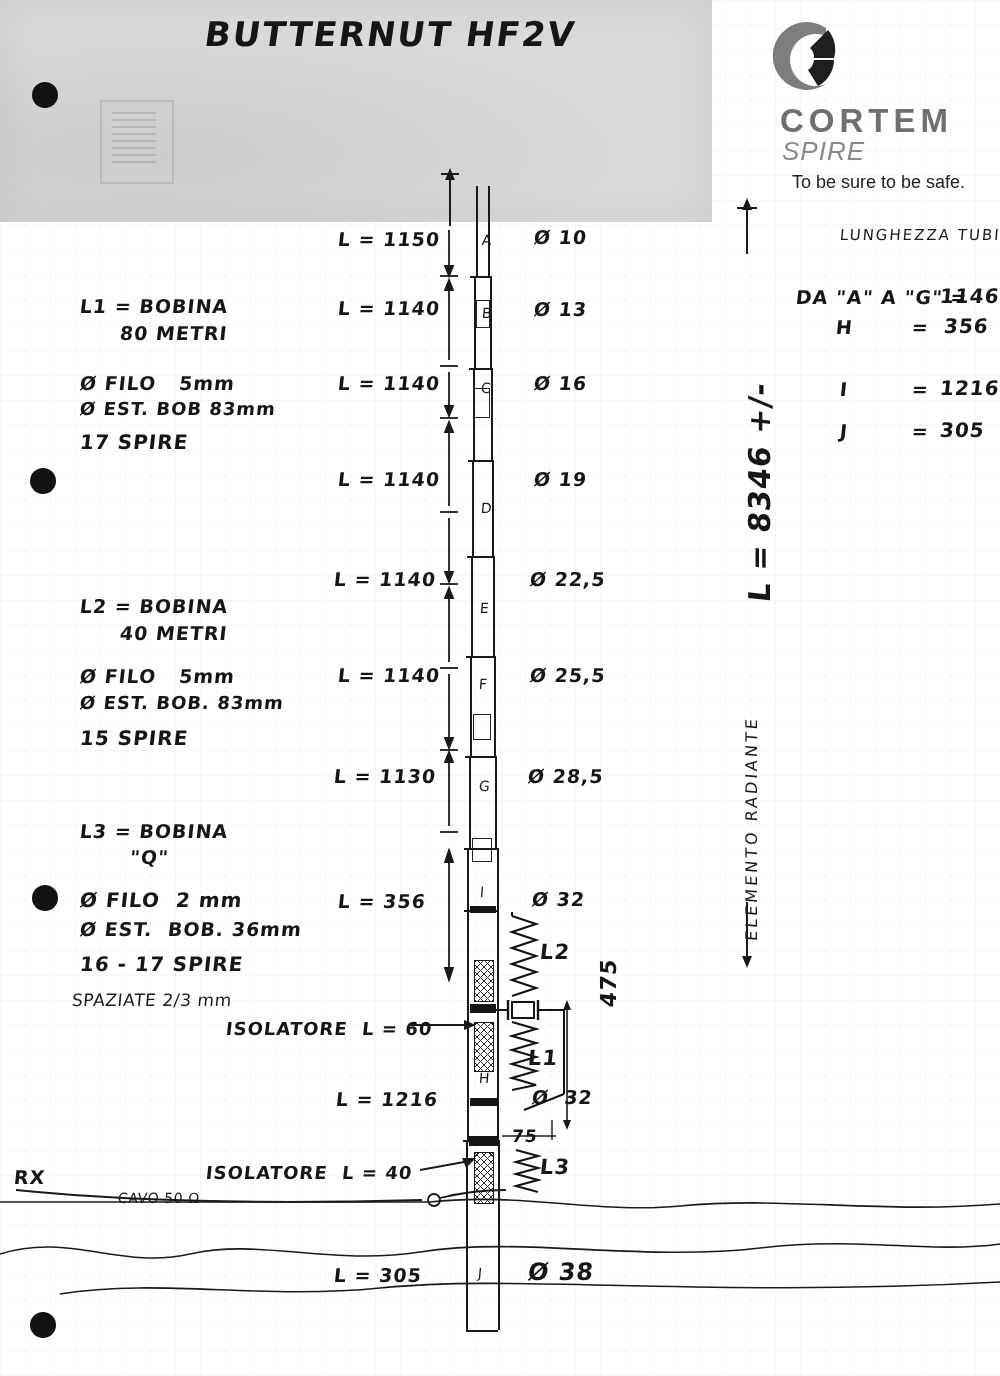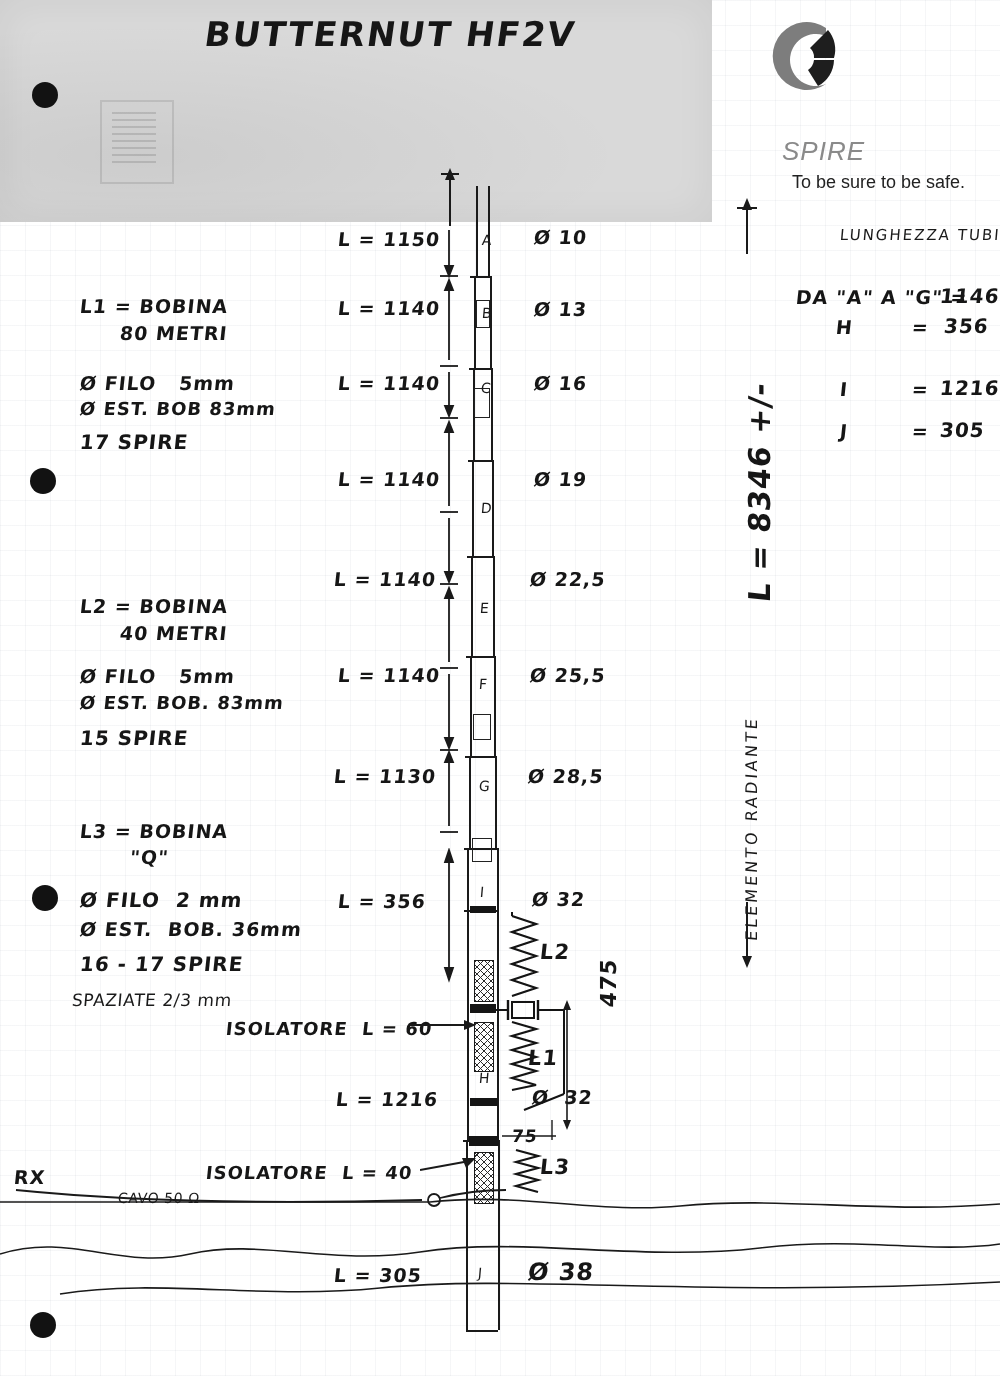--- a/index.html
+++ b/index.html
@@ -76,20 +76,21 @@
 <div class="t hw title">BUTTERNUT HF2V</div>
 
 <div class="logo">
   <div class="mark">
     <svg viewBox="0 0 84 84" width="84" height="84">
       <path d="M70 14 A34 34 0 1 0 70 70 A26 26 0 1 1 70 22 Z" fill="#7d7d7d"></path>
       <path d="M72 16 A30 30 0 0 1 78 44 L58 44 A12 12 0 0 0 54 34 Z" fill="#1e1e1e"></path>
       <path d="M78 46 A30 30 0 0 1 62 72 L52 56 A14 14 0 0 0 58 46 Z" fill="#1e1e1e"></path>
     </svg>
   </div>
+  <div class="brand">CORTEM</div>
   <div class="sub">SPIRE</div>
   <div class="tag">To be sure to be safe.</div>
 </div>
 
 <div class="t hw" style="left:80px;top:295px;font-size:19px;">L1 = BOBINA</div>
 <div class="t hw" style="left:120px;top:322px;font-size:19px;">80 METRI</div>
 
 <div class="t hw" style="left:80px;top:372px;font-size:19px;">Ø FILO   5mm</div>
 <div class="t hw" style="left:80px;top:398px;font-size:18px;">Ø EST. BOB 83mm</div>
 <div class="t hw" style="left:80px;top:430px;font-size:20px;">17 SPIRE</div>

